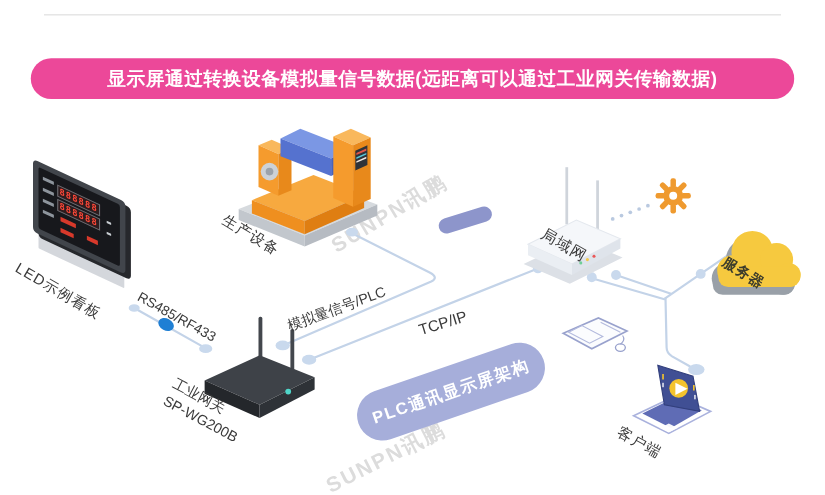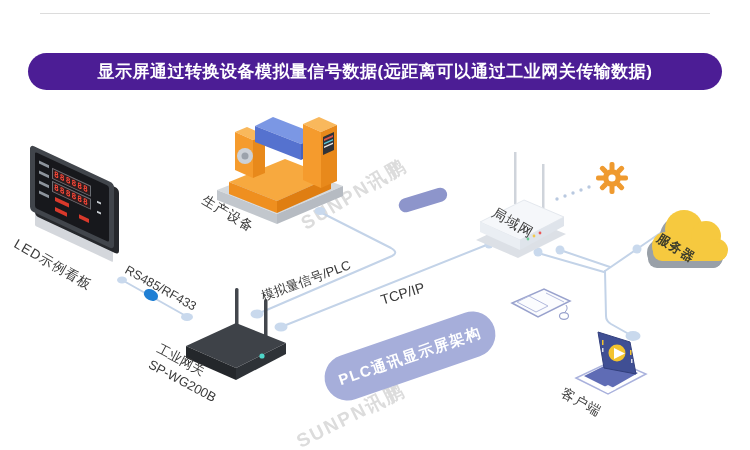--- a/index.html
+++ b/index.html
@@ -5,21 +5,21 @@
   * { margin:0; padding:0; box-sizing:border-box; }
   html,body { background:#fff; }
   .page {
     position:relative; width:750px; height:450px; background:#fff;
     overflow:hidden; font-family:"Liberation Sans", sans-serif;
   }
   .topline { position:absolute; left:40px; top:13px; width:670px; height:1px; background:#dcdcdc; }
 
   .banner {
     position:absolute; left:28px; top:53px; width:694px; height:37px;
-    background:#4c1d95; border-radius:19px; display:flex; align-items:center; justify-content:center;
+    background:#ec4899; border-radius:19px; display:flex; align-items:center; justify-content:center;
   }
   .banner span { color:#fff; font-size:17px; font-weight:bold; letter-spacing:0.5px; white-space:nowrap; }
 
   .wm { position:absolute; color:#dcdcdc; font-size:19px; font-weight:bold; letter-spacing:2px;
         white-space:nowrap; transform-origin:left center; }
   .wm1 { left:303px; top:212px; transform:rotate(-31deg); }
   .wm2 { left:298px; top:430px; transform:rotate(-27deg); }
 
   svg.lines { position:absolute; left:0; top:0; }
 

